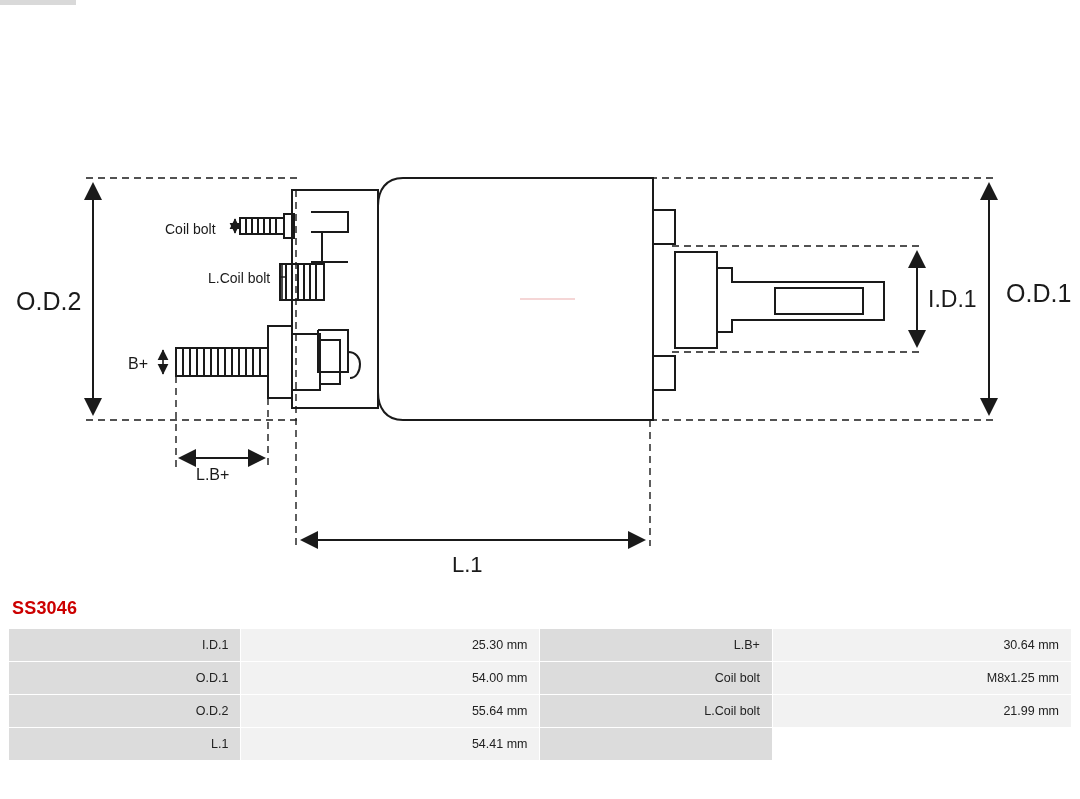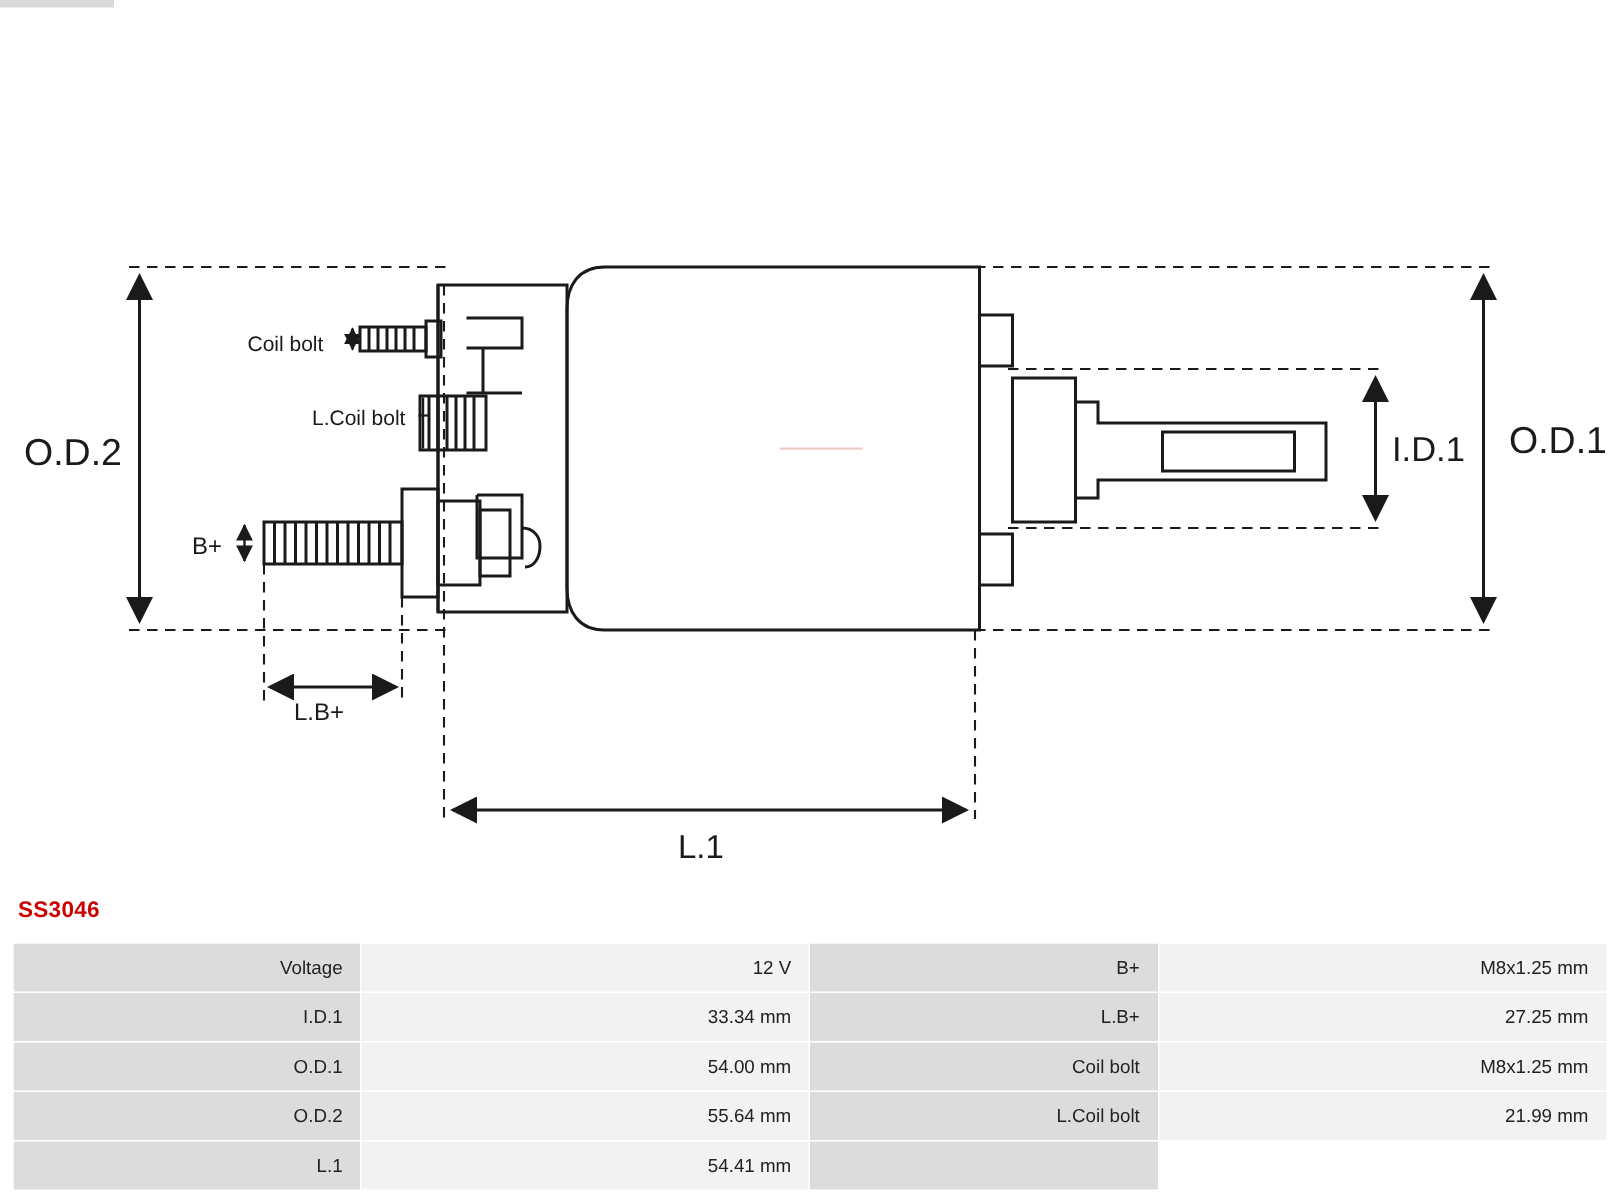--- a/index.html
+++ b/index.html
@@ -35,21 +35,21 @@
     left: 0;
     top: 0;
     width: 1080px;
     height: 590px;
   }
   
   .part-number {
     position: absolute;
     left: 12px;
     top: 598px;
-    font-size: 15px;
+    font-size: 18px;
     font-weight: bold;
     color: #cc0000;
     letter-spacing: 0.2px;
   }
   
   .spec-table {
     position: absolute;
     left: 8px;
     top: 628px;
     width: 1064px;
@@ -200,30 +200,24 @@
     <text class="dim-label" x="128" y="369" font-size="16">B+</text>
     <text class="dim-label" x="165" y="234" font-size="14">Coil bolt</text>
     <text class="dim-label" x="208" y="283" font-size="14">L.Coil bolt</text>
   </svg>
 
   <div class="part-number">SS3046</div>
 
   <table class="spec-table">
     <tbody>
       <tr>
-        <td class="cell-label">Voltage</td>
-        <td class="cell-value">12 V</td>
-        <td class="cell-label">B+</td>
-        <td class="cell-value">M8x1.25 mm</td>
-      </tr>
-      <tr>
         <td class="cell-label">I.D.1</td>
-        <td class="cell-value">33.34 mm</td>
+        <td class="cell-value">25.30 mm</td>
         <td class="cell-label">L.B+</td>
-        <td class="cell-value">27.25 mm</td>
+        <td class="cell-value">30.64 mm</td>
       </tr>
       <tr>
         <td class="cell-label">O.D.1</td>
         <td class="cell-value">54.00 mm</td>
         <td class="cell-label">Coil bolt</td>
         <td class="cell-value">M8x1.25 mm</td>
       </tr>
       <tr>
         <td class="cell-label">O.D.2</td>
         <td class="cell-value">55.64 mm</td>

